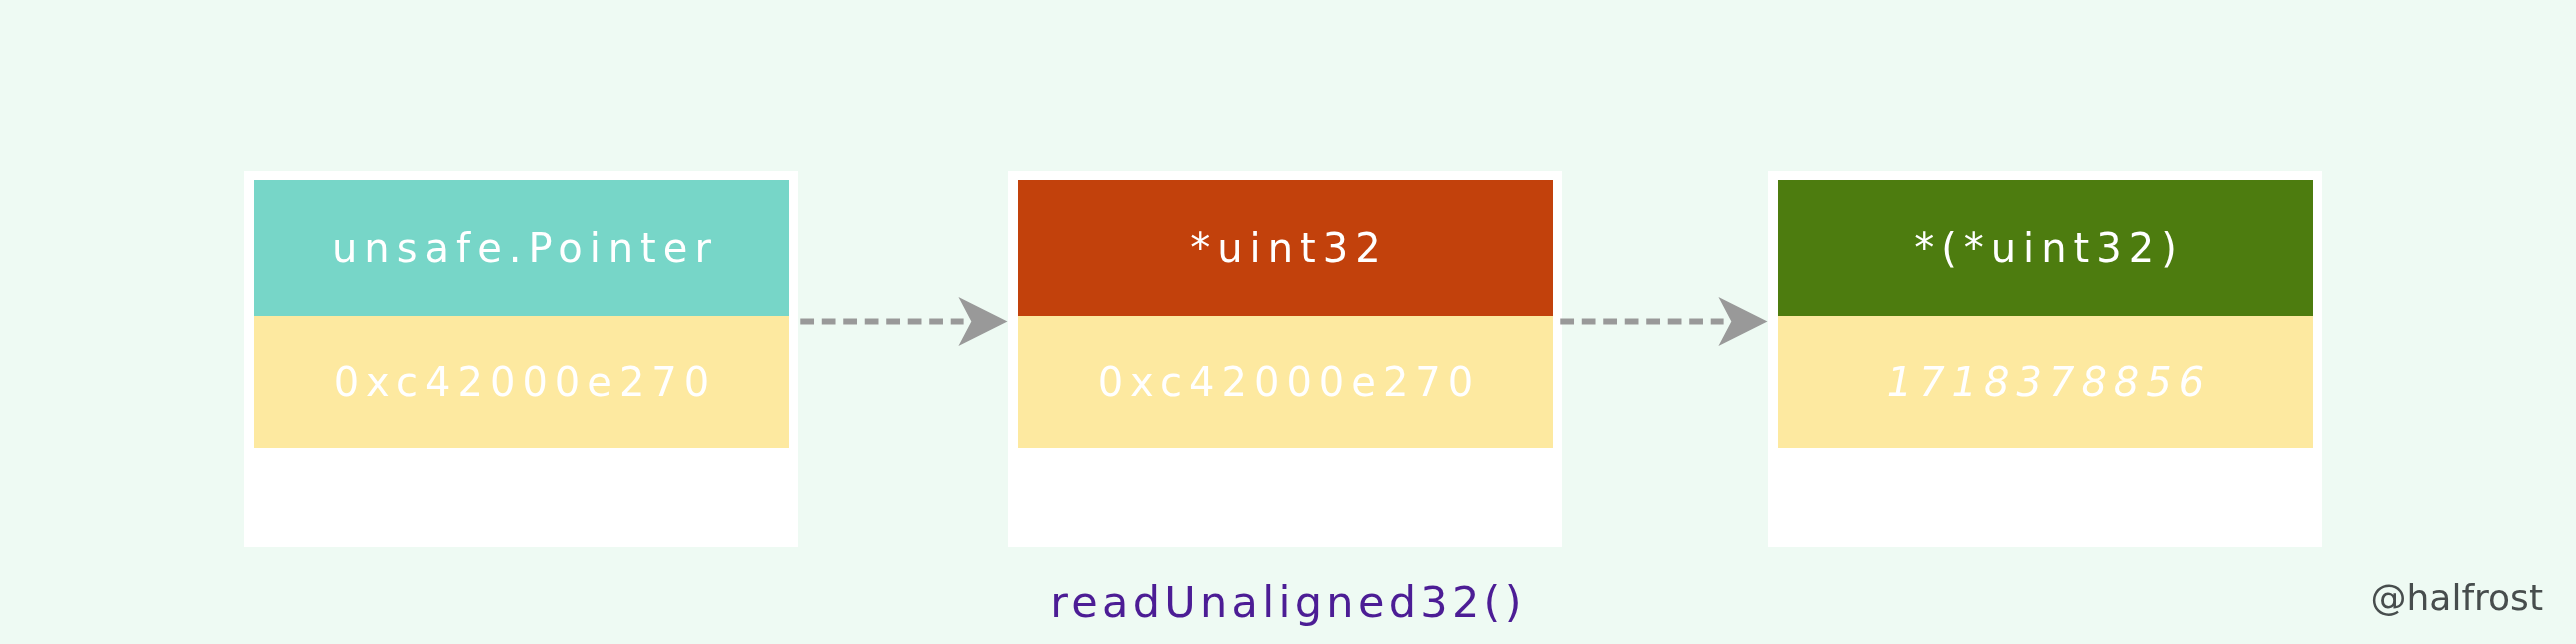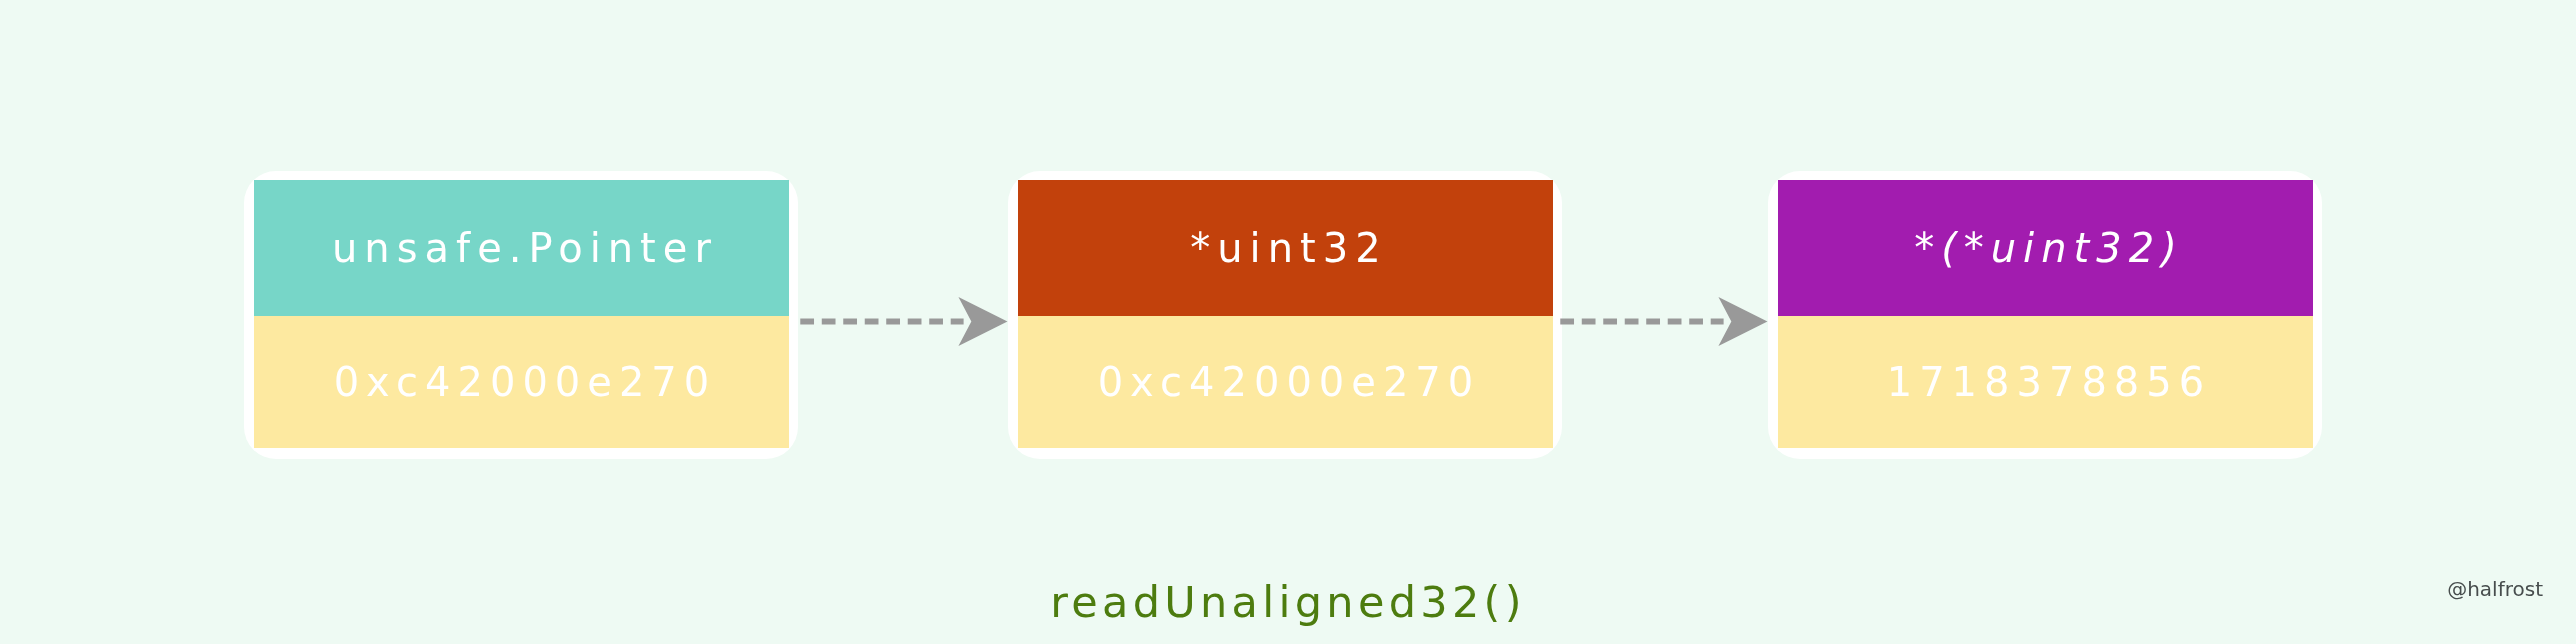--- a/index.html
+++ b/index.html
@@ -9,27 +9,26 @@
     overflow: hidden;
   }
   .canvas {
     position: relative;
     width: 2576px; height: 644px;
     background: #eefaf3;
   }
   .node {
     position: absolute;
     top: 171px;
-    width: 554px; height: 288px;
+    width: 554px; height: 376px;
     background: #ffffff;
     box-sizing: border-box;
     padding: 8.6px 9.5px 10.4px 10.4px;
     display: flex;
     flex-direction: column;
-    border-radius: 32px;
   }
   .node--1 { left: 244px; }
   .node--2 { left: 1008px; }
   .node--3 { left: 1768px; }
   .node .type-block {
     height: 136px;
     display: flex; align-items: center; justify-content: center;
   }
   .node .value-block {
     margin-top: 0;
@@ -57,21 +56,21 @@
     text-align: center;
     font-size: 43px;
     letter-spacing: 4.3px;
     color: #4f5355;
     white-space: nowrap;
   }
   .watermark {
     position: absolute;
     right: 33px;
     top: 577px;
-    font-size: 20px;
+    font-size: 36px;
     color: #474d4d;
     white-space: nowrap;
   }
 </style>
 </head>
 <body>
 
 <div class="canvas" style="background: rgb(238, 250, 243);">
 
   <div class="node node--1">
@@ -96,26 +95,26 @@
       <span class="cell-text">0xc42000e270</span>
     </div>
   </div>
 
   <svg class="arrow arrow--2" viewBox="0 0 243 57" xmlns="http://www.w3.org/2000/svg">
     <line x1="2" y1="28.5" x2="192" y2="28.5" stroke-width="7" stroke-dasharray="16 9" stroke="#999999"></line>
     <polygon points="186,0 243,28.5 186,57 201,28.5" fill="#999999"></polygon>
   </svg>
 
   <div class="node node--3">
-    <div class="type-block" style="background: #a21caf; font-style: italic;">
+    <div class="type-block" style="background: #4d7c0f;">
       <span class="cell-text">*(*uint32)</span>
     </div>
-    <div class="value-block" style="background: rgb(253, 233, 160);">
+    <div class="value-block" style="background: rgb(253, 233, 160); font-style: italic;">
       <span class="cell-text">1718378856</span>
     </div>
   </div>
 
-  <div class="caption" style="color: #4d7c0f;">readUnaligned32()</div>
+  <div class="caption" style="color: #4c1d95;">readUnaligned32()</div>
 
   <div class="watermark" style="color: rgb(71, 77, 77);">@halfrost</div>
 
 </div>
 
 
 </body></html>

